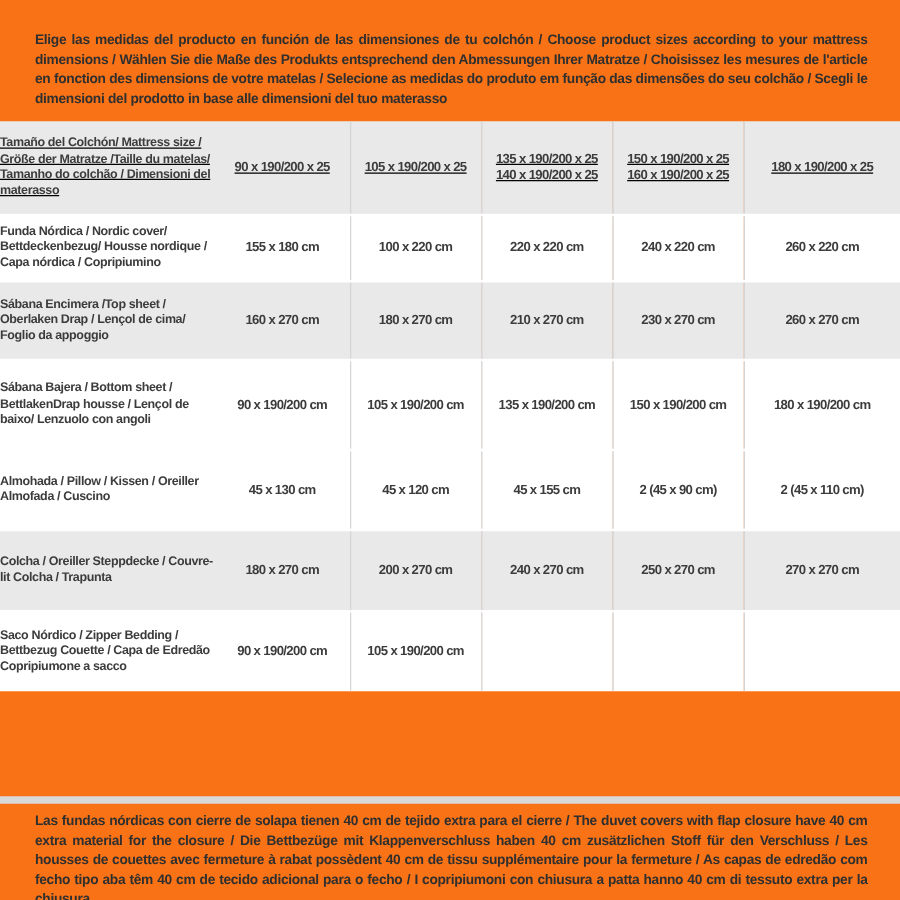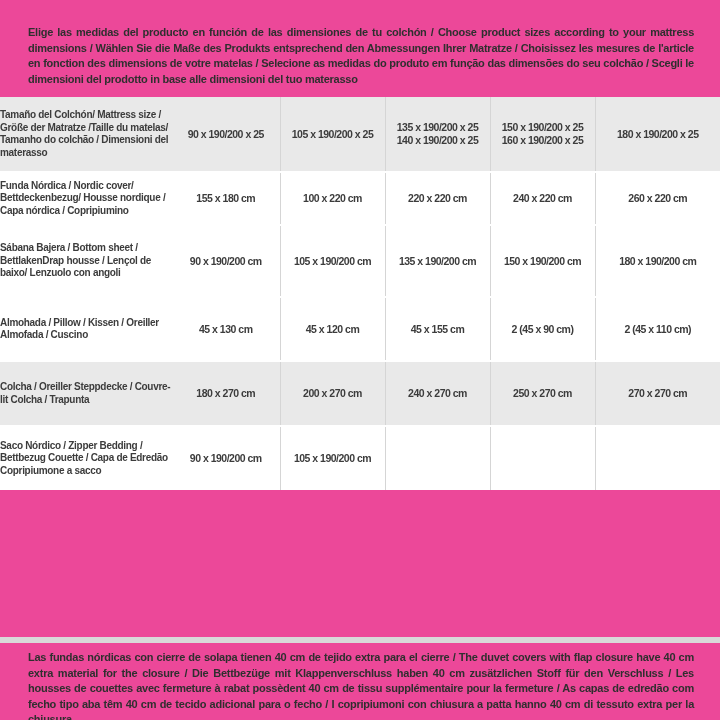--- a/index.html
+++ b/index.html
@@ -1,20 +1,20 @@
 <!DOCTYPE html>
 <html><head>
 <meta charset="utf-8">
 <style>
   html,body{margin:0;padding:0;}
   body{
     width:720px;height:720px;background:#ffffff;
     font-family:"Liberation Sans","DejaVu Sans",sans-serif;
   }
-  .page{position:relative;width:720px;height:720px;background:#ec4899;overflow:hidden;}
+  .page{position:relative;width:720px;height:720px;background:#f97316;overflow:hidden;}
 
   .intro,.note{
     position:absolute;left:28px;width:666px;margin:0;
     font-size:11px;font-weight:bold;line-height:15.5px;
     letter-spacing:-0.25px;color:#2f2f2f;text-align:justify;
   }
   .intro{top:25px;}
   .note{top:650px;}
 
   table.size-table{
@@ -29,21 +29,21 @@
     font-size:10px;line-height:12.5px;letter-spacing:-0.3px;
   }
   td.val{
     text-align:center;font-size:10.5px;line-height:13px;
     letter-spacing:-0.5px;white-space:pre-line;
   }
   tr.shaded{background:#e9e9e9;}
   tr.plain{background:#ffffff;}
   td.sep{border-left:1px solid #d5d5d5;}
   tr + tr td{border-top:2px solid #ffffff;}
-  tr.r1{height:75px;}
+  tr.r1{height:75px;text-decoration:underline;}
   tr.r2{height:53px;}
   tr.r3{height:63px;}
   tr.r4{height:72px;margin-left:45px;}
   tr.r5{height:72px;}
   tr.r6{height:64px;}
   tr.r7{height:65px;}
   tr.r8{height:64px;}
 
   .bottom-strip{
     position:absolute;top:637px;left:0;width:720px;height:6px;
@@ -78,20 +78,28 @@
         <td class="val sep">180 x 190/200 x 25</td>
       </tr>
       <tr class="r2 plain">
         <td class="lbl">Funda Nórdica /  Nordic cover/ Bettdeckenbezug/ Housse nordique  / Capa nórdica / Copripiumino</td>
         <td class="val">155 x 180 cm</td>
         <td class="val sep">100 x 220 cm</td>
         <td class="val sep">220 x 220 cm</td>
         <td class="val sep">240 x 220 cm</td>
         <td class="val sep">260 x 220 cm</td>
       </tr>
+      <tr class="r3 shaded">
+        <td class="lbl">Sábana Encimera /Top sheet / Oberlaken Drap / Lençol de cima/ Foglio da appoggio</td>
+        <td class="val">160 x 270 cm</td>
+        <td class="val sep">180 x 270 cm</td>
+        <td class="val sep">210 x 270 cm</td>
+        <td class="val sep">230 x 270 cm</td>
+        <td class="val sep">260 x 270 cm</td>
+      </tr>
       <tr class="r4 plain">
         <td class="lbl">Sábana Bajera / Bottom sheet / BettlakenDrap housse / Lençol de baixo/ Lenzuolo con angoli</td>
         <td class="val">90 x 190/200 cm</td>
         <td class="val sep">105 x 190/200 cm</td>
         <td class="val sep">135 x 190/200 cm</td>
         <td class="val sep">150 x 190/200 cm</td>
         <td class="val sep">180 x 190/200 cm</td>
       </tr>
       <tr class="r6 plain">
         <td class="lbl">Almohada  / Pillow / Kissen / Oreiller Almofada / Cuscino</td>

